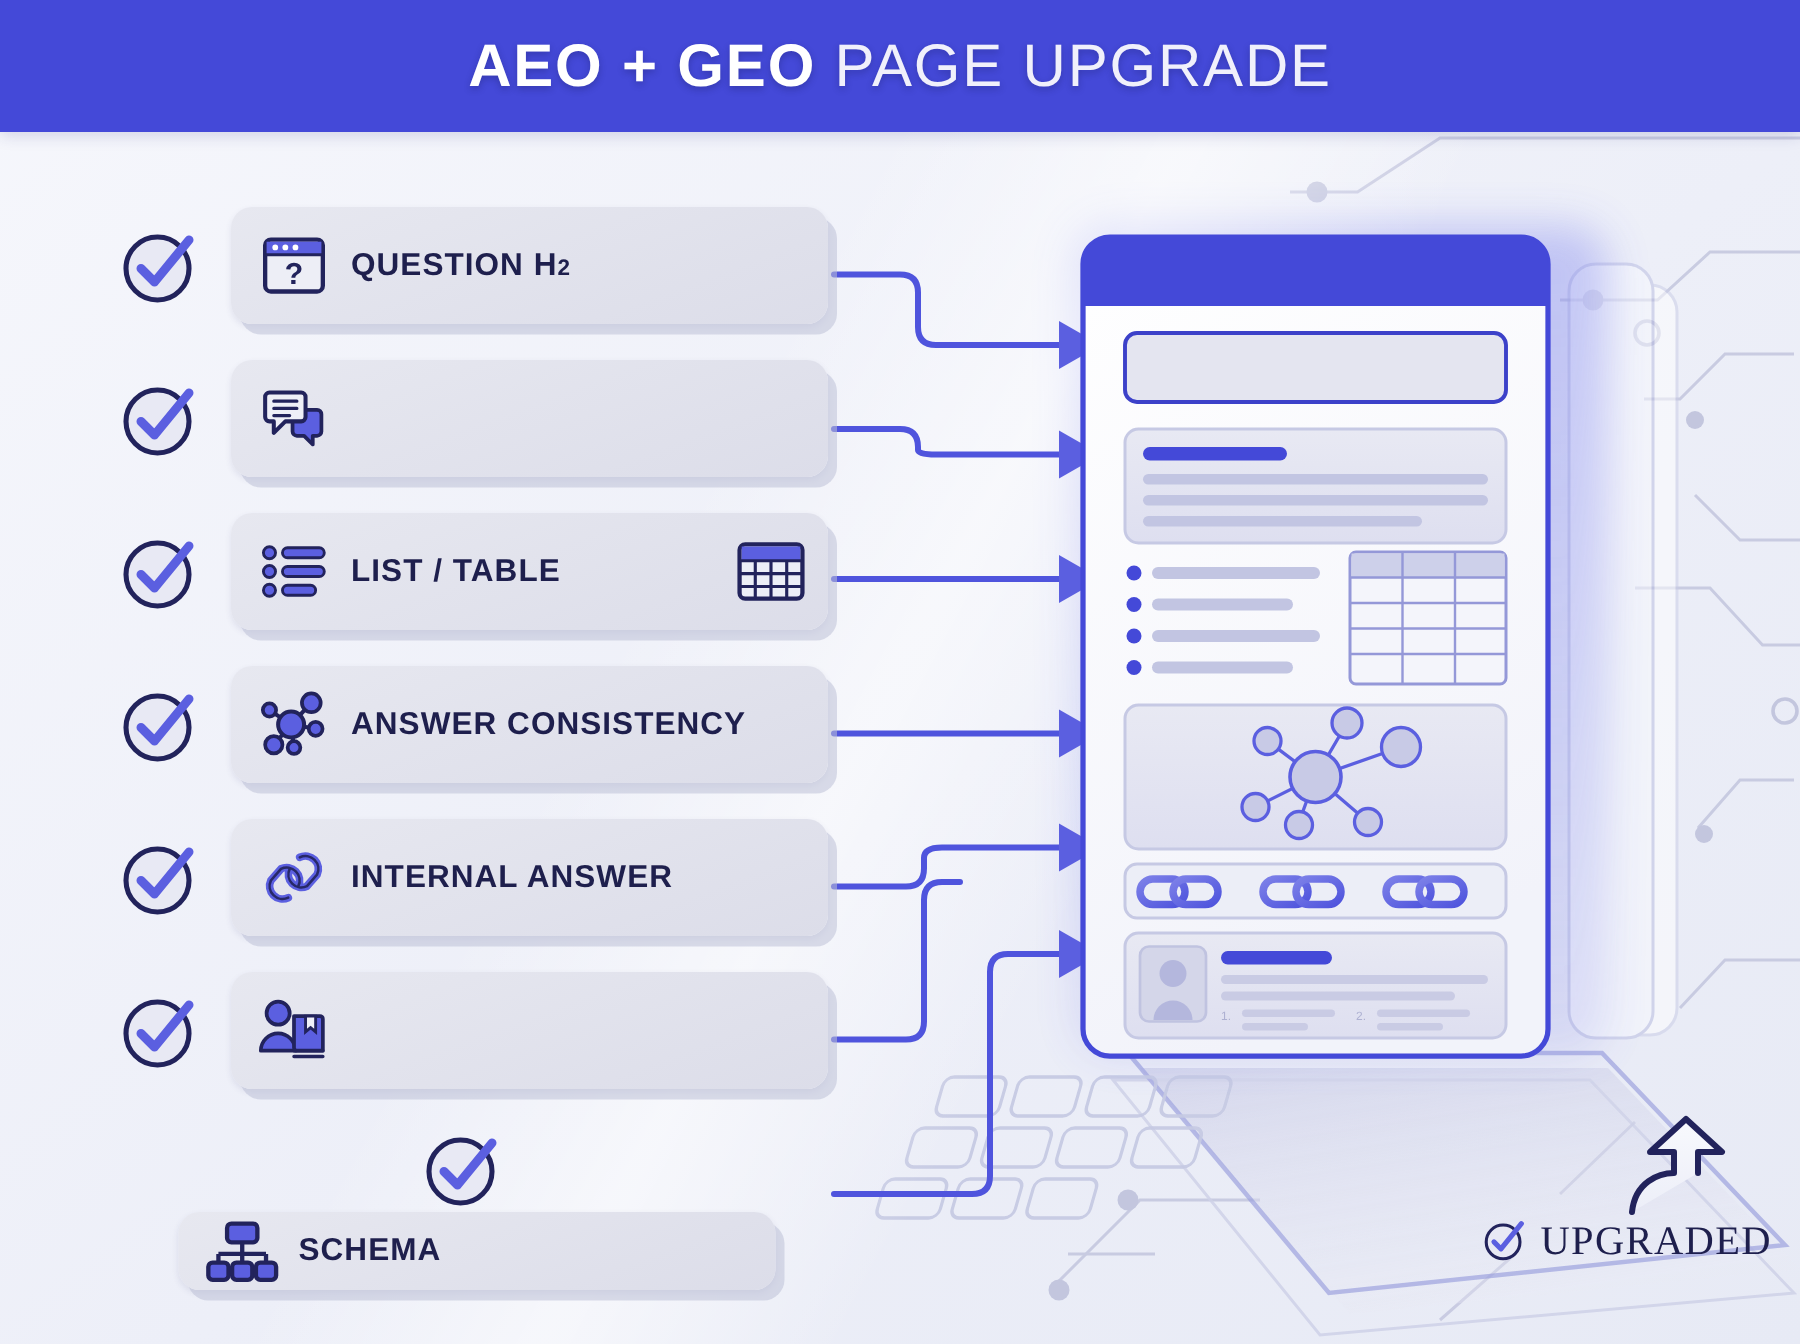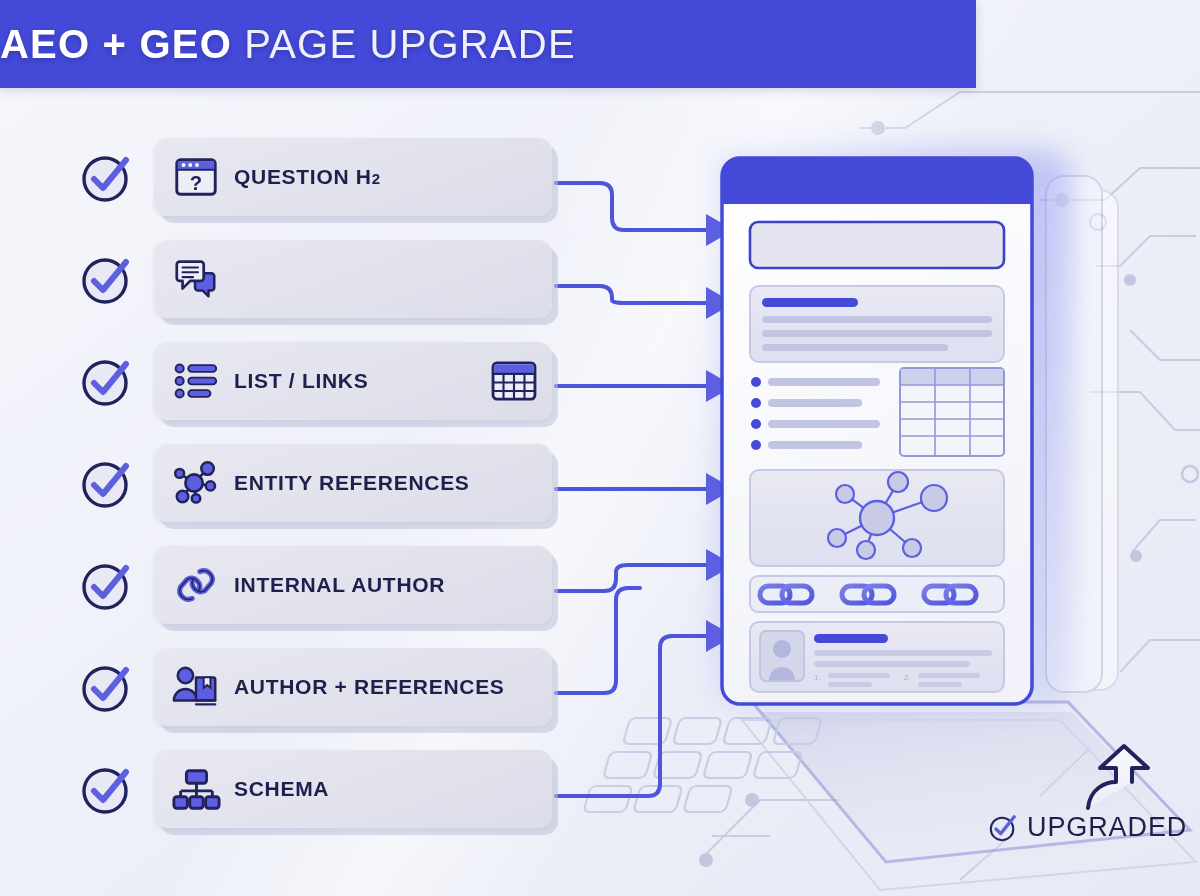--- a/index.html
+++ b/index.html
@@ -18,44 +18,44 @@
   
   #bg-decor { position: absolute; inset: 0; z-index: 0; }
   #bg-sheen {
     position: absolute; inset: 0; z-index: 1; pointer-events: none;
     background: linear-gradient(118deg, rgba(255,255,255,0) 38%, rgba(255,255,255,.55) 50%, rgba(255,255,255,0) 62%);
   }
 
   
   #header {
     position: absolute; top: 0; left: 0;
-    width: 976px; height: 88px;
+    width: 1200px; height: 88px;
     background: #4449d8;
-    display: flex; align-items: center; justify-content: flex-start;
+    display: flex; align-items: center; justify-content: center;
     z-index: 8;
     box-shadow: 0 2px 10px rgba(40,44,130,.18);
   }
   #header .title {
     font-size: 40px; letter-spacing: 1.2px; color: #ffffff;
     text-shadow: 0 2px 5px rgba(20,22,80,.30);
     white-space: nowrap;
   }
   #header .title .strong { font-weight: bold; }
   #header .title .light  { font-weight: normal; color: #f0f0fb; }
 
   
   #checklist {
     position: absolute; left: 78px; top: 138px;
     width: 480px; z-index: 6;
   }
   .check-row {
     display: flex; align-items: center;
     height: 78px; margin-bottom: 24px;
   }
-  .check-row:last-child { margin-bottom: 0; }
+  .check-row:last-child { margin-bottom: 0; flex-direction: column; }
 
   .check-mark { width: 58px; height: 58px; flex: 0 0 58px; margin-right: 18px; }
 
   .item-card {
     position: relative;
     width: 398px; height: 78px;
     background: linear-gradient(160deg, #e7e8f0 0%, #dcdde9 100%);
     border: 3px solid #262croll; 
     border-color: #2a2a63;
     border-radius: 14px;
@@ -81,21 +81,21 @@
 
   
   #connectors { position: absolute; inset: 0; z-index: 5; pointer-events: none; }
 
   
   #mockup-wrap { position: absolute; left: 690px; top: 110px; width: 420px; height: 700px; z-index: 6; }
 
   
   #upgraded {
     position: absolute; left: 988px; top: 812px;
-    display: flex; align-items: flex-end; z-index: 9;
+    display: flex; align-items: flex-start; z-index: 9; font-family: Liberation Serif, serif;
   }
   #upgraded .u-check { width: 30px; height: 30px; margin-right: 9px; }
   #upgraded .u-text {
     font-size: 27px; color: #1e1f4d; letter-spacing: .9px; white-space: nowrap;
   }
   #up-arrow { position: absolute; left: 1078px; top: 742px; width: 80px; height: 72px; z-index: 9; }
 </style>
 </head>
 <body>
 
@@ -258,21 +258,21 @@
           <svg viewBox="0 0 52 52" width="50" height="50">
             <circle cx="9" cy="13" r="4.2" fill="#5b5fe0" stroke="#22235c" stroke-width="2"></circle>
             <circle cx="9" cy="26" r="4.2" fill="#5b5fe0" stroke="#22235c" stroke-width="2"></circle>
             <circle cx="9" cy="39" r="4.2" fill="#5b5fe0" stroke="#22235c" stroke-width="2"></circle>
             <rect x="18" y="9.5" width="29" height="7" rx="3.5" fill="#5b5fe0" stroke="#22235c" stroke-width="2"></rect>
             <rect x="18" y="22.5" width="29" height="7" rx="3.5" fill="#5b5fe0" stroke="#22235c" stroke-width="2"></rect>
             <rect x="18" y="35.5" width="23" height="7" rx="3.5" fill="#5b5fe0" stroke="#22235c" stroke-width="2"></rect>
           </svg>
         </div>
         <div class="item-label">
-          <span>LIST / LINKS</span>
+          <span>LIST / TABLE</span>
         </div>
         <div class="item-trail">
           <svg viewBox="0 0 48 42" width="46" height="40">
             <rect x="2" y="2" width="44" height="38" rx="4" fill="#eceef7" stroke="#22235c" stroke-width="3"></rect>
             <rect x="3.5" y="3.5" width="41" height="10" fill="#5b5fe0"></rect>
             <g stroke="#22235c" stroke-width="2.2">
               <path d="M2 13.5 H46 M2 22.5 H46 M2 31.5 H46"></path>
               <path d="M13 13.5 V40 M24 13.5 V40 M35 13.5 V40"></path>
             </g>
           </svg>
@@ -293,21 +293,21 @@
             </g>
             <circle cx="24" cy="26" r="9" fill="#5b5fe0" stroke="#22235c" stroke-width="2.8"></circle>
             <circle cx="9" cy="16" r="4.6" fill="#5b5fe0" stroke="#22235c" stroke-width="2.6"></circle>
             <circle cx="38" cy="11" r="6.5" fill="#5b5fe0" stroke="#22235c" stroke-width="2.6"></circle>
             <circle cx="41" cy="29" r="4.8" fill="#5b5fe0" stroke="#22235c" stroke-width="2.6"></circle>
             <circle cx="12" cy="40" r="6" fill="#5b5fe0" stroke="#22235c" stroke-width="2.6"></circle>
             <circle cx="26" cy="42" r="4.4" fill="#5b5fe0" stroke="#22235c" stroke-width="2.6"></circle>
           </svg>
         </div>
         <div class="item-label">
-          <span>ENTITY REFERENCES</span>
+          <span>ANSWER CONSISTENCY</span>
         </div>
       </div>
     </div>
 
     <div class="check-row">
       <svg class="check-mark" viewBox="0 0 58 58">
         <circle cx="27" cy="31" r="21" fill="#e8e9f4" stroke="#22235c" stroke-width="3.4"></circle>
         <path d="M16 31 L25 40 L48 12" fill="none" stroke="#5b5fe0" stroke-width="6" stroke-linecap="round" stroke-linejoin="round"></path>
       </svg>
       <div class="item-card">
@@ -317,42 +317,39 @@
               <path d="M30 12 a9 9 0 0 1 12 12 l-7 8 a9 9 0 0 1 -12 -12"></path>
               <path d="M22 40 a9 9 0 0 1 -12 -12 l7 -8 a9 9 0 0 1 12 12"></path>
             </g>
             <g fill="none" stroke="#22235c" stroke-width="1.8" stroke-linecap="round" opacity=".9">
               <path d="M30 12 a9 9 0 0 1 12 12 l-7 8 a9 9 0 0 1 -12 -12"></path>
               <path d="M22 40 a9 9 0 0 1 -12 -12 l7 -8 a9 9 0 0 1 12 12"></path>
             </g>
           </svg>
         </div>
         <div class="item-label">
-          <span>INTERNAL AUTHOR</span>
+          <span>INTERNAL ANSWER</span>
         </div>
       </div>
     </div>
 
     <div class="check-row">
       <svg class="check-mark" viewBox="0 0 58 58">
         <circle cx="27" cy="31" r="21" fill="#e8e9f4" stroke="#22235c" stroke-width="3.4"></circle>
         <path d="M16 31 L25 40 L48 12" fill="none" stroke="#5b5fe0" stroke-width="6" stroke-linecap="round" stroke-linejoin="round"></path>
       </svg>
       <div class="item-card">
         <div class="item-icon">
           <svg viewBox="0 0 52 52" width="50" height="50">
             <circle cx="15" cy="14" r="8" fill="#5b5fe0" stroke="#22235c" stroke-width="2.6"></circle>
             <path d="M3 40 a12 12 0 0 1 24 0 z" fill="#5b5fe0" stroke="#22235c" stroke-width="2.6" stroke-linejoin="round"></path>
             <path d="M26 16 h18 a2 2 0 0 1 2 2 v22 h-18 a2 2 0 0 1 -2 -2 z" fill="#5b5fe0" stroke="#22235c" stroke-width="2.6" stroke-linejoin="round"></path>
             <path d="M34 16 v11 l3.5 -3 l3.5 3 v-11 z" fill="#eeeff7" stroke="#22235c" stroke-width="2"></path>
             <path d="M26 40 h20 M26 44 h20" stroke="#22235c" stroke-width="2.4" stroke-linecap="round" fill="none"></path>
           </svg>
-        </div>
-        <div class="item-label">
-          <span>AUTHOR + REFERENCES</span>
         </div>
       </div>
     </div>
 
     <div class="check-row">
       <svg class="check-mark" viewBox="0 0 58 58">
         <circle cx="27" cy="31" r="21" fill="#e8e9f4" stroke="#22235c" stroke-width="3.4"></circle>
         <path d="M16 31 L25 40 L48 12" fill="none" stroke="#5b5fe0" stroke-width="6" stroke-linecap="round" stroke-linejoin="round"></path>
       </svg>
       <div class="item-card">

